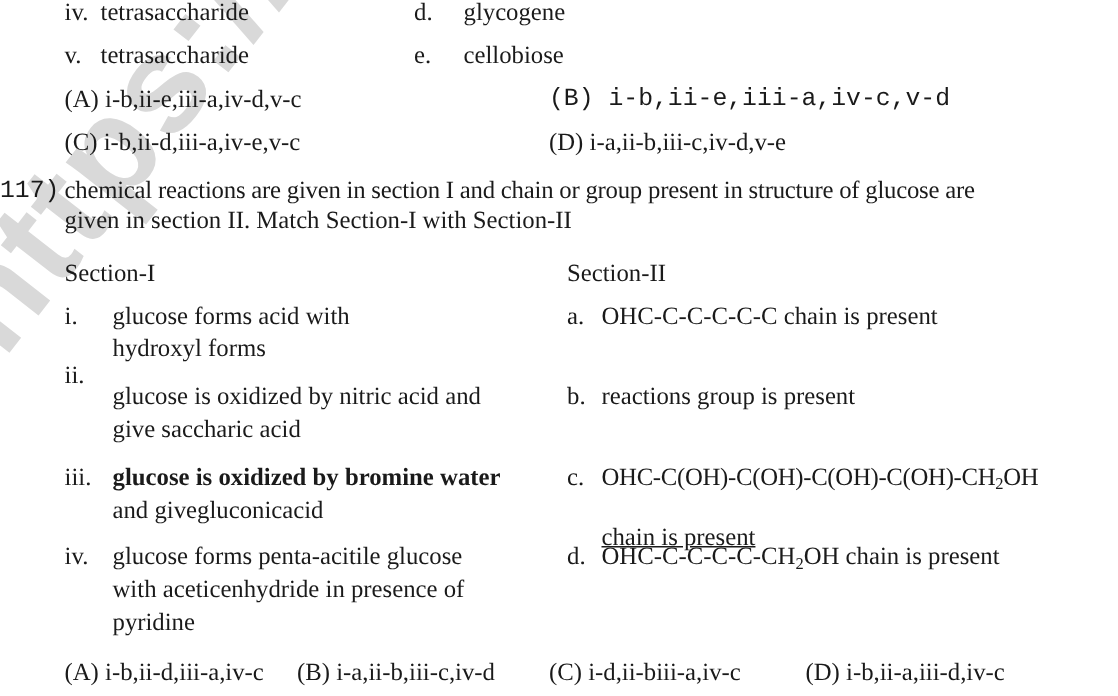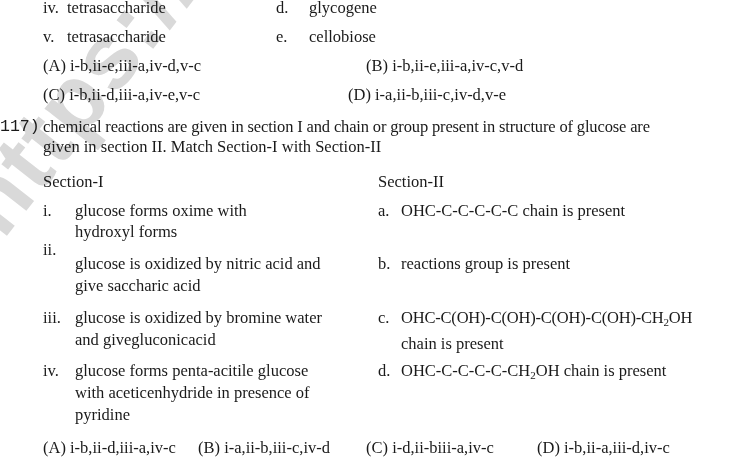--- a/index.html
+++ b/index.html
@@ -34,47 +34,47 @@
     <span class="abs" style="left:67px; top:27px;">tetrasaccharide</span>
 
     <span class="abs" style="left:276px; top:-2px;">d.</span>
     <span class="abs" style="left:309px; top:-2px;">glycogene</span>
     <span class="abs" style="left:276px; top:27px;">e.</span>
     <span class="abs" style="left:309px; top:27px;">cellobiose</span>
   </div>
 
   <div>
     <span class="abs" style="left:43px; top:56px;text-align:right;"><span>(A)</span> <span>i-b,ii-e,iii-a,iv-d,v-c</span></span>
-    <span class="abs" style="left:366px; top:56px;"><span>(B)</span> <span>i-b,ii-e,iii-a,iv-c,v-d</span></span>
+    <span class="abs" style="left:366px; top:56px;font-family:Liberation Mono, monospace;"><span>(B)</span> <span>i-b,ii-e,iii-a,iv-c,v-d</span></span>
     <span class="abs" style="left:43px; top:85px;"><span>(C)</span> <span>i-b,ii-d,iii-a,iv-e,v-c</span></span>
-    <span class="abs" style="left:348px; top:85px;"><span>(D)</span> <span>i-a,ii-b,iii-c,iv-d,v-e</span></span>
+    <span class="abs" style="left:366px; top:85px;"><span>(D)</span> <span>i-a,ii-b,iii-c,iv-d,v-e</span></span>
   </div>
 
   <div>
     <span class="abs" style="left:0px; top:117px;font-family:Liberation Mono, monospace;">117)</span>
     <span class="abs" style="left:43px; top:117px; letter-spacing:-0.15px;">chemical reactions are given in section I and chain or group present in structure of glucose are</span>
     <span class="abs" style="left:43px; top:137px;">given in section II. Match Section-I with Section-II</span>
 
     <span class="abs" style="left:43px; top:172px;">Section-I</span>
     <span class="abs" style="left:378px; top:172px;">Section-II</span>
 
     <div>
       <div>
         <span class="abs" style="left:43px; top:201px;">i.</span>
-        <span class="abs" style="left:75px; top:201px;">glucose forms oxime with</span>
+        <span class="abs" style="left:75px; top:201px;">glucose forms acid with</span>
         <span class="abs" style="left:75px; top:222px;">hydroxyl forms</span>
       </div>
       <div>
         <span class="abs" style="left:43px; top:240px;">ii.</span>
         <span class="abs" style="left:75px; top:254px;">glucose is oxidized by nitric acid and</span>
         <span class="abs" style="left:75px; top:276px;">give saccharic acid</span>
       </div>
       <div>
         <span class="abs" style="left:43px; top:308px;text-align:right;">iii.</span>
-        <span class="abs" style="left:75px; top:308px;">glucose is oxidized by bromine water</span>
+        <span class="abs" style="left:75px; top:308px;font-weight:bold;">glucose is oxidized by bromine water</span>
         <span class="abs" style="left:75px; top:330px;">and givegluconicacid</span>
       </div>
       <div>
         <span class="abs" style="left:43px; top:361px;">iv.</span>
         <span class="abs" style="left:75px; top:361px;">glucose forms penta-acitile glucose</span>
         <span class="abs" style="left:75px; top:383px;">with aceticenhydride in presence of</span>
         <span class="abs" style="left:75px; top:405px;">pyridine</span>
       </div>
     </div>
 
@@ -83,21 +83,21 @@
         <span class="abs" style="left:378px; top:201px;">a.</span>
         <span class="abs" style="left:401px; top:201px;">OHC-C-C-C-C-C chain is present</span>
       </div>
       <div>
         <span class="abs" style="left:378px; top:254px;">b.</span>
         <span class="abs" style="left:401px; top:254px;">reactions group is present</span>
       </div>
       <div>
         <span class="abs" style="left:378px; top:308px;">c.</span>
         <span class="abs" style="left:401px; top:308px; letter-spacing:-0.2px;"><span>OHC-C(OH)-C(OH)-C(OH)-C(OH)-CH</span><sub>2</sub><span>OH</span></span>
-        <span class="abs" style="left:401px; top:334px;">chain is present</span>
+        <span class="abs" style="left:401px; top:348px;text-decoration:underline;">chain is present</span>
       </div>
       <div>
         <span class="abs" style="left:378px; top:361px;">d.</span>
         <span class="abs" style="left:401px; top:361px;"><span>OHC-C-C-C-C-CH</span><sub>2</sub><span>OH chain is present</span></span>
       </div>
     </div>
 
     <div>
       <span class="abs" style="left:43px; top:438px;"><span>(A)</span> <span>i-b,ii-d,iii-a,iv-c</span></span>
       <span class="abs" style="left:198px; top:438px;"><span>(B)</span> <span>i-a,ii-b,iii-c,iv-d</span></span>

